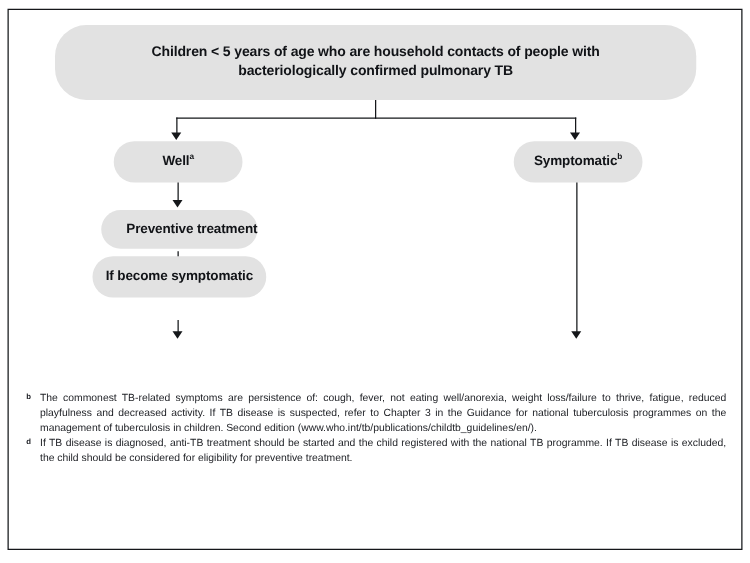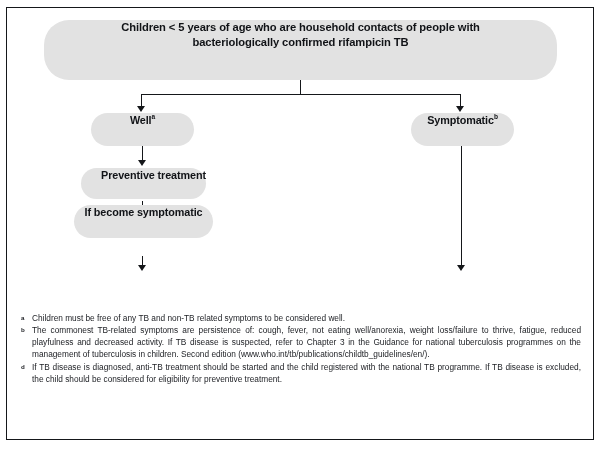--- a/index.html
+++ b/index.html
@@ -41,20 +41,21 @@
     top: 0;
     width: 588px;
     height: 305px;
   }
 
   .node {
     position: absolute;
     background: #e2e2e2;
     color: #111317;
     display: flex;
+    align-items: center;
     justify-content: center;
     text-align: center;
     box-sizing: border-box;
     font-weight: 700;
     line-height: 1.32;
     letter-spacing: -0.1px;
     border-radius: 25px;
   }
 
   #node-header {
@@ -194,21 +195,21 @@
 <body>
 
 <div id="figure">
   <div id="frame">
 
     <div id="flow">
 
       <div class="node" id="node-header">
         <div>
           <span class="hdr-line">Children &lt; 5 years of age who are household contacts of people with</span>
-          <span class="hdr-line">bacteriologically confirmed rifampicin TB</span>
+          <span class="hdr-line">bacteriologically confirmed pulmonary TB</span>
         </div>
       </div>
 
       <div class="line-v" id="conn-hdr-stem"></div>
       <div class="line-h" id="conn-split-bar"></div>
       <div class="line-v" id="conn-left-drop"></div>
       <div class="arrow-head" id="arrow-left-down"></div>
       <div class="line-v" id="conn-right-drop"></div>
       <div class="arrow-head" id="arrow-right-down"></div>
 
@@ -238,24 +239,20 @@
       <div class="arrow-head" id="arrow-ifb-eval"></div>
 
       <div class="line-v" id="conn-symp-eval"></div>
       <div class="arrow-head" id="arrow-symp-eval"></div>
 
 
     </div>
 
     <div id="footnotes">
       <div class="fn-row">
-        <span class="fn-mark">a</span>
-        <span class="fn-text nojustify">Children must be free of any TB and non-TB related symptoms to be considered well.</span>
-      </div>
-      <div class="fn-row">
         <span class="fn-mark">b</span>
         <span class="fn-text">The commonest TB-related symptoms are persistence of: cough, fever, not eating well/anorexia, weight loss/failure to thrive, fatigue, reduced playfulness and decreased activity. If TB disease is suspected, refer to Chapter 3 in the Guidance for national tuberculosis programmes on the management of tuberculosis in children. Second edition (www.who.int/tb/publications/childtb_guidelines/en/).</span>
       </div>
       <div class="fn-row">
         <span class="fn-mark">d</span>
         <span class="fn-text">If TB disease is diagnosed, anti-TB treatment should be started and the child registered with the national TB programme. If TB disease is excluded, the child should be considered for eligibility for preventive treatment.</span>
       </div>
     </div>
 
   </div>

